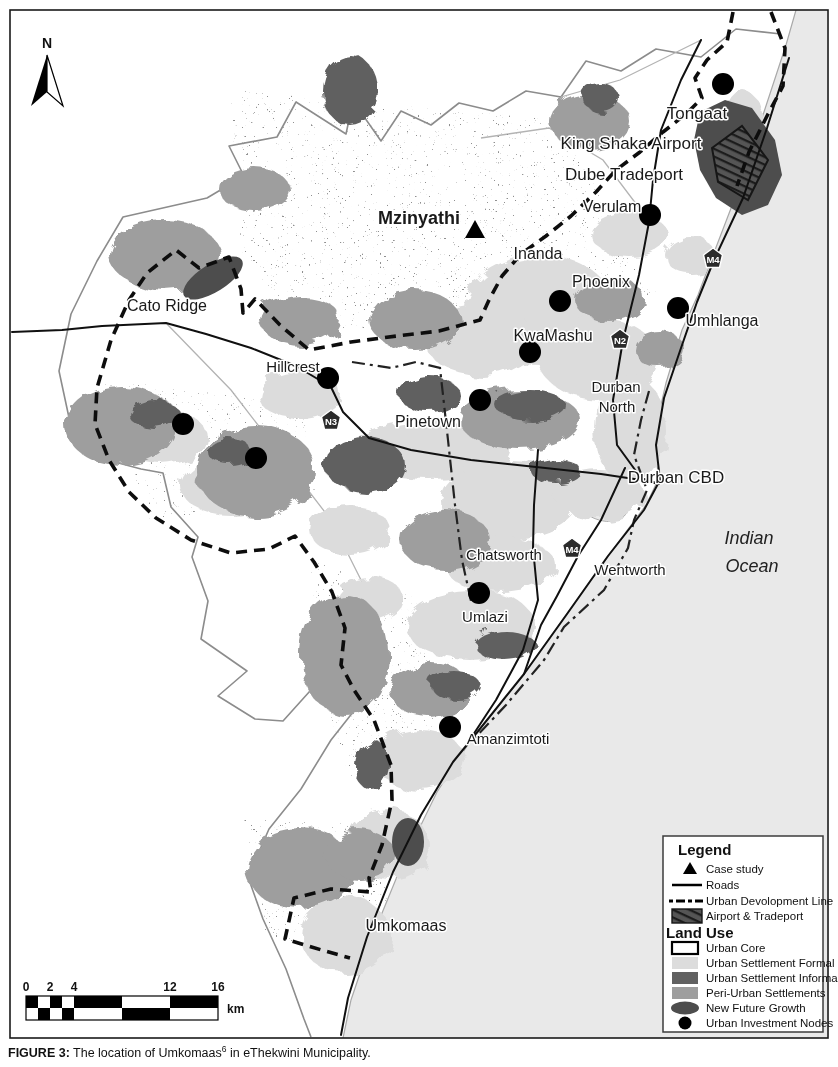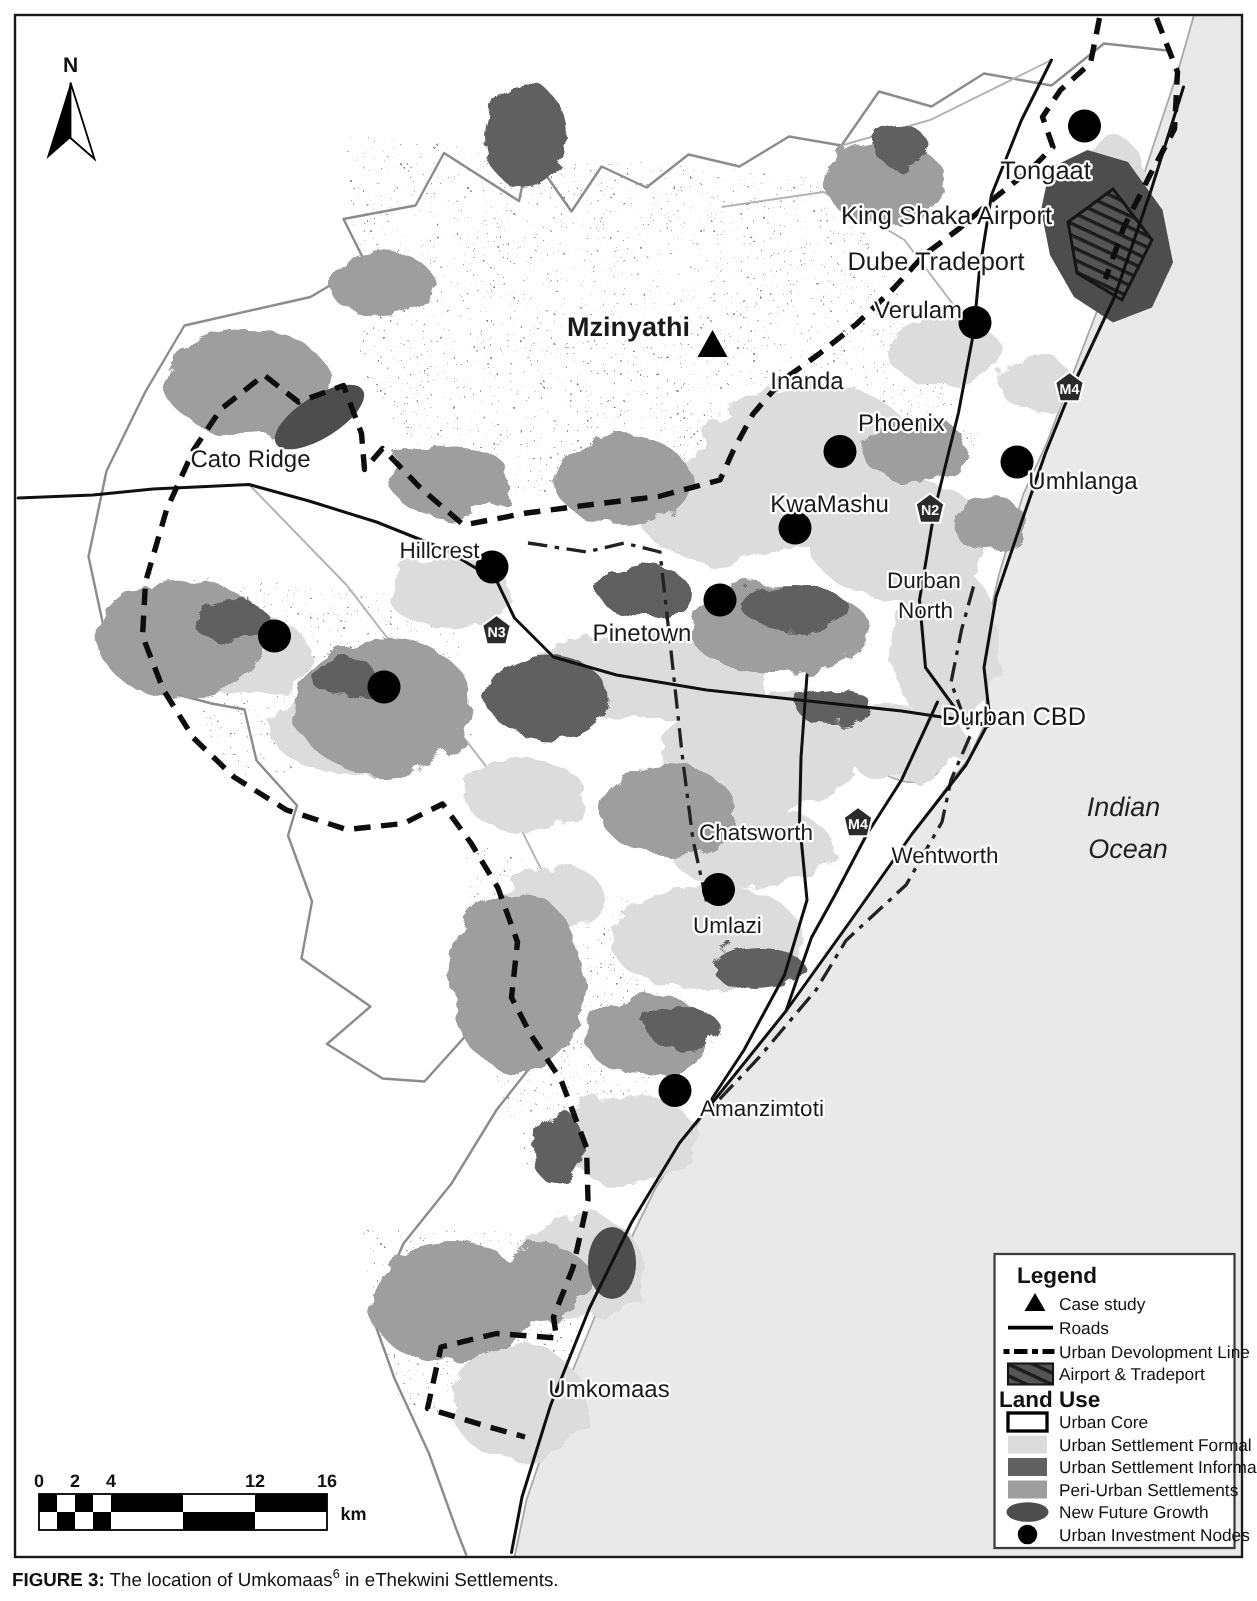--- a/index.html
+++ b/index.html
@@ -281,15 +281,15 @@
     <text class="legitem" x="706" y="997">Peri-Urban Settlements</text>
 
     <ellipse cx="685" cy="1008" rx="14" ry="6.5" fill="#4d4d4d"></ellipse>
     <text class="legitem" x="706" y="1012">New Future Growth</text>
 
     <circle cx="685" cy="1023" r="6.5" fill="#000000"></circle>
     <text class="legitem" x="706" y="1027">Urban Investment Nodes</text>
   </g>
 </svg>
 
-<div class="caption"><b>FIGURE 3:</b><span> The location of Umkomaas</span><span class="sup">6</span><span> in eThekwini Settlements.</span></div>
+<div class="caption"><b>FIGURE 3:</b><span> The location of Umkomaas</span><span class="sup">6</span><span> in eThekwini Municipality.</span></div>
 
 </div>
 
 </body></html>

